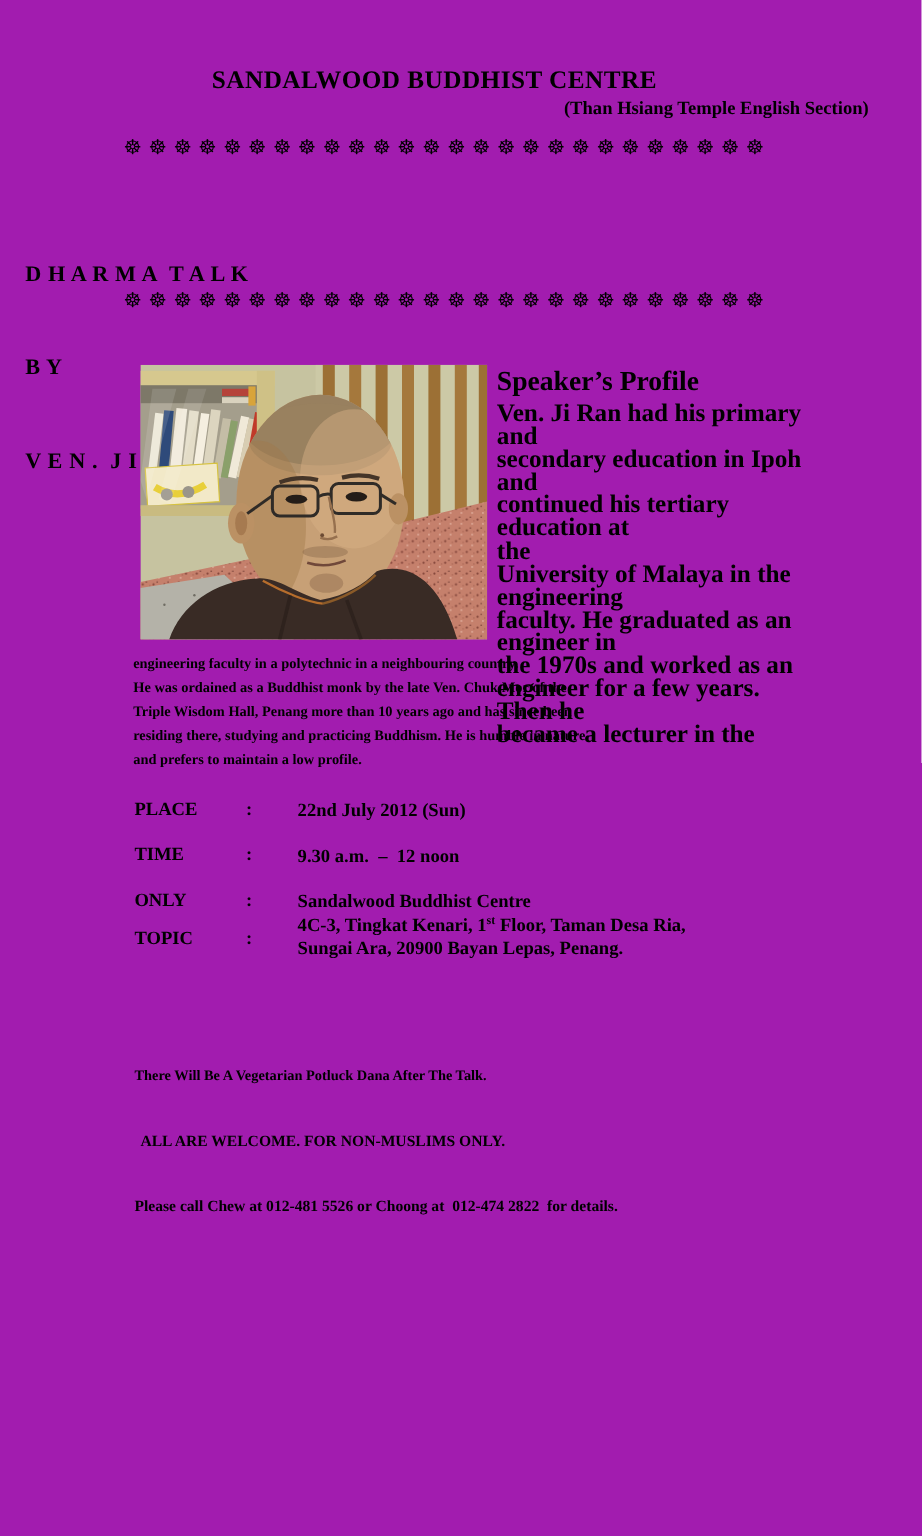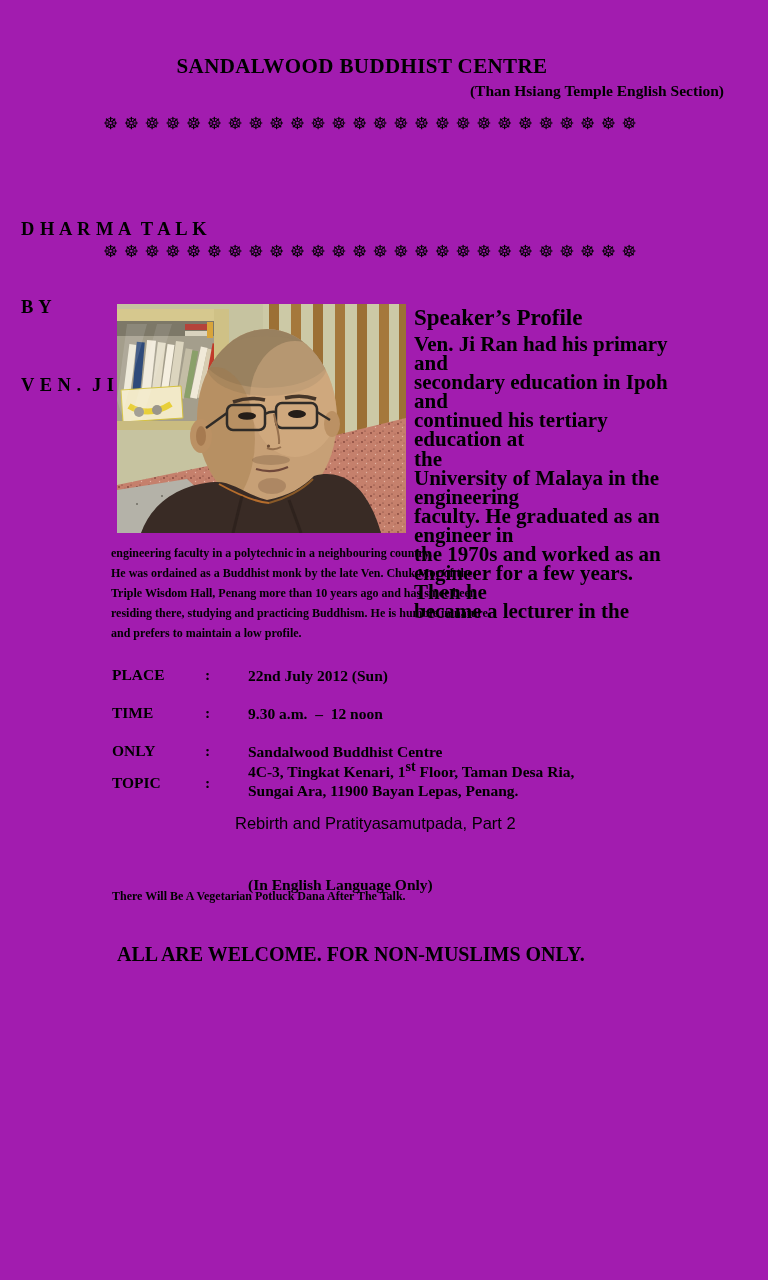--- a/index.html
+++ b/index.html
@@ -21,25 +21,25 @@
   .profile-txt{font-size:21px;font-weight:bold;line-height:19.1px;white-space:pre-line;}
   .profile-bottom{position:absolute;left:111px;top:543px;width:560px;
                   font-size:12px;font-weight:bold;line-height:20px;white-space:pre-line;}
   .row{position:absolute;left:112px;width:556px;display:grid;
        grid-template-columns:93px 43px 1fr;font-size:15.5px;font-weight:bold;}
   .row-date{top:666px}
   .row-time{top:704px}
   .row-place{top:742px}
   .row-topic{top:774px}
   .row .val{white-space:pre-wrap;line-height:19.5px;}
-  sup{font-size:14px;line-height:0;}
+  sup{font-size:10px;line-height:0;}
   .topic-main{font-family:"Liberation Sans","DejaVu Sans",sans-serif;font-weight:normal;
               font-size:16.5px;line-height:20px;margin-left:-13px;white-space:pre-wrap;}
   .topic-note{margin-top:3px;line-height:19px;}
-  .note{position:absolute;left:112px;font-size:20px;font-weight:bold;white-space:pre-wrap;}
+  .note{position:absolute;left:112px;font-size:13px;font-weight:bold;white-space:pre-wrap;}
   .potluck{top:889px;font-size:12px;}
   .welcome{top:943px;left:117px;}
   .contact{top:997px;}
 </style>
 </head>
 <body>
 
 <div class="page">
 
   <div class="hdr-title">SANDALWOOD BUDDHIST CENTRE</div>
@@ -190,28 +190,25 @@
 
   <div class="row row-time">
     <span class="lbl">TIME</span>
     <span class="col">:</span>
     <span class="val">9.30 a.m.  –  12 noon</span>
   </div>
 
   <div class="row row-place">
     <span class="lbl">ONLY</span>
     <span class="col">:</span>
-    <span class="val"><span>Sandalwood Buddhist Centre</span><br><span>4C-3, Tingkat Kenari, 1</span><sup>st</sup><span> Floor, Taman Desa Ria,</span><br><span>Sungai Ara, 11900 Bayan Lepas, Penang.</span></span>
+    <span class="val"><span>Sandalwood Buddhist Centre</span><br><span>4C-3, Tingkat Kenari, 1</span><sup>st</sup><span> Floor, Taman Desa Ria,</span><br><span>Sungai Ara, 20900 Bayan Lepas, Penang.</span></span>
   </div>
 
   <div class="row row-topic">
     <span class="lbl">TOPIC</span>
     <span class="col">:</span>
-    <span class="val">
-      <div class="topic-main">Rebirth and Pratityasamutpada, Part 2</div>
-      <div class="topic-note">(In English Language Only)</div>
-    </span>
   </div>
 
   <div class="note potluck">There Will Be A Vegetarian Potluck Dana After The Talk.</div>
   <div class="note welcome">ALL ARE WELCOME. FOR NON-MUSLIMS ONLY.</div>
+  <div class="note contact">Please call Chew at 012-481 5526 or Choong at  012-474 2822  for details.</div>
 
 </div>
 
 </body></html>

